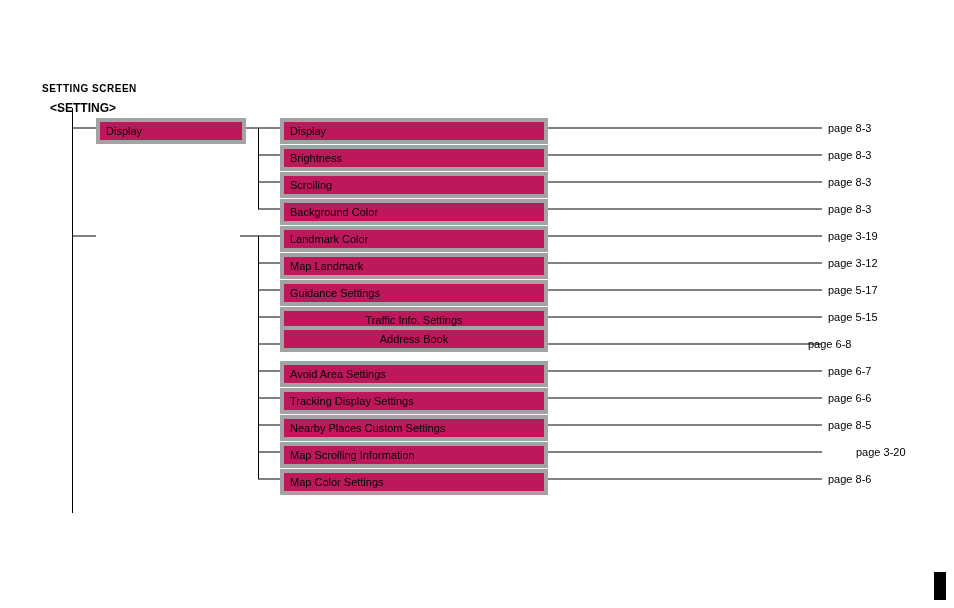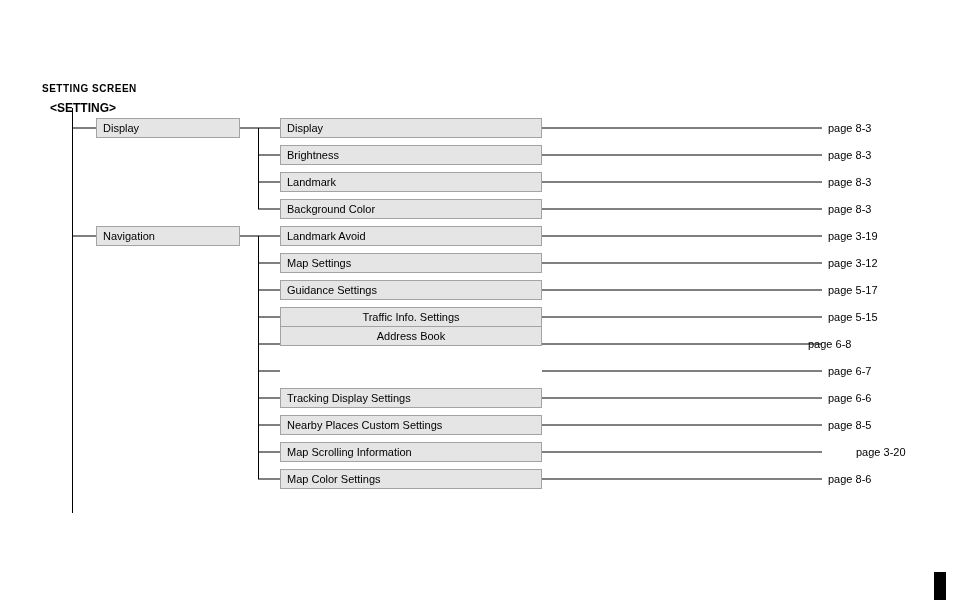--- a/index.html
+++ b/index.html
@@ -35,22 +35,22 @@
     width: 840px;
     height: 410px;
   }
   .chart svg {
     position: absolute;
     left: 0;
     top: 0;
   }
   .box {
     position: absolute;
-    border: 1px solid #a3a3a3;
-    background: #e5e5e5;
+    border: 4px solid #a3a3a3;
+    background: #be185d;
     height: 18px;
     line-height: 18px;
     padding: 0 6px;
     white-space: nowrap;
   }
   .box.l1 { width: 130px; }
   .box.l2 { width: 248px; }
   .page {
     position: absolute;
     font-size: 11px;
@@ -117,32 +117,32 @@
     <line x1="470" y1="236" x2="750" y2="236"></line>
     <line x1="470" y1="263" x2="750" y2="263"></line>
     <line x1="470" y1="290" x2="750" y2="290"></line>
     <line x1="470" y1="317" x2="750" y2="317"></line>
     <line x1="470" y1="344" x2="750" y2="344"></line>
     <line x1="470" y1="371" x2="750" y2="371"></line>
   </g>
 </svg>
 
 <div class="box l1" style="left:24px; top:10px;">Display</div>
-<div class="box l1" style="left:24px; top:118px;">Navigation</div>
 
 <div class="box l2" style="left:208px; top:10px;">Display</div>
 <div class="box l2" style="left:208px; top:37px;">Brightness</div>
-<div class="box l2" style="left:208px; top:64px;">Landmark</div>
+<div class="box l2" style="left:208px; top:64px;">Scrolling</div>
 <div class="box l2" style="left:208px; top:91px;">Background Color</div>
 
-<div class="box l2" style="left:208px; top:118px;">Landmark Avoid</div>
-<div class="box l2" style="left:208px; top:145px;">Map Settings</div>
+<div class="box l2" style="left:208px; top:118px;">Landmark Color</div>
+<div class="box l2" style="left:208px; top:145px;">Map Landmark</div>
 <div class="box l2" style="left:208px; top:172px;">Guidance Settings</div>
 <div class="box l2" style="left:208px; top:199px;text-align:center;">Traffic Info. Settings</div>
 <div class="box l2" style="left:208px; top:218px;text-align:center;">Address Book</div>
+<div class="box l2" style="left:208px; top:253px;">Avoid Area Settings</div>
 <div class="box l2" style="left:208px; top:280px;">Tracking Display Settings</div>
 <div class="box l2" style="left:208px; top:307px;">Nearby Places Custom Settings</div>
 <div class="box l2" style="left:208px; top:334px;">Map Scrolling Information</div>
 <div class="box l2" style="left:208px; top:361px;">Map Color Settings</div>
 
 <div class="page" style="left:756px; top:14px;">page 8-3</div>
 <div class="page" style="left:756px; top:41px;">page 8-3</div>
 <div class="page" style="left:756px; top:68px;">page 8-3</div>
 <div class="page" style="left:756px; top:95px;">page 8-3</div>
 <div class="page" style="left:756px; top:122px;">page 3-19</div>

